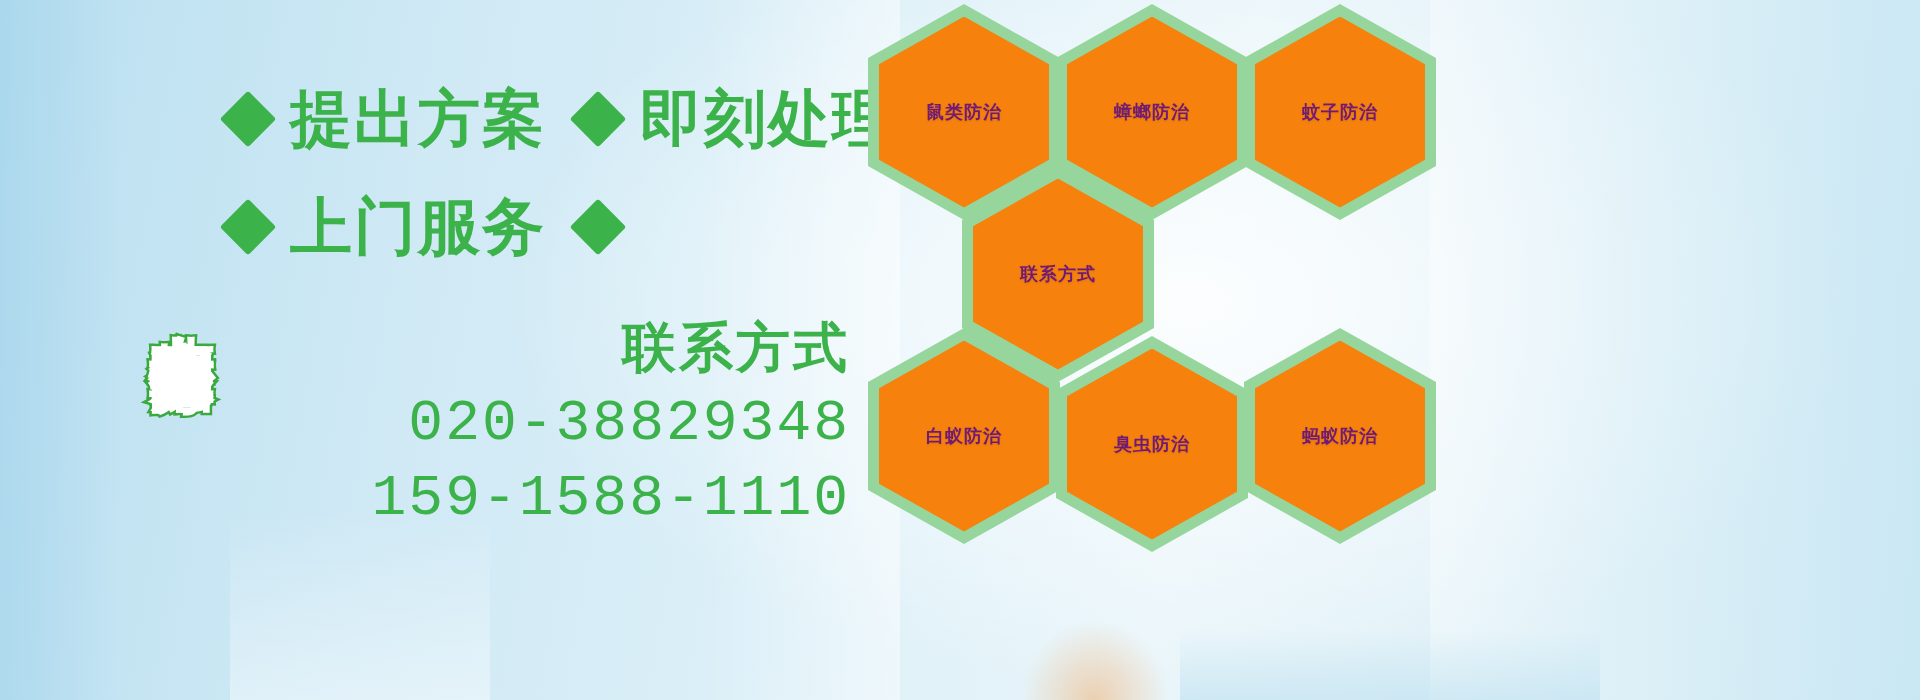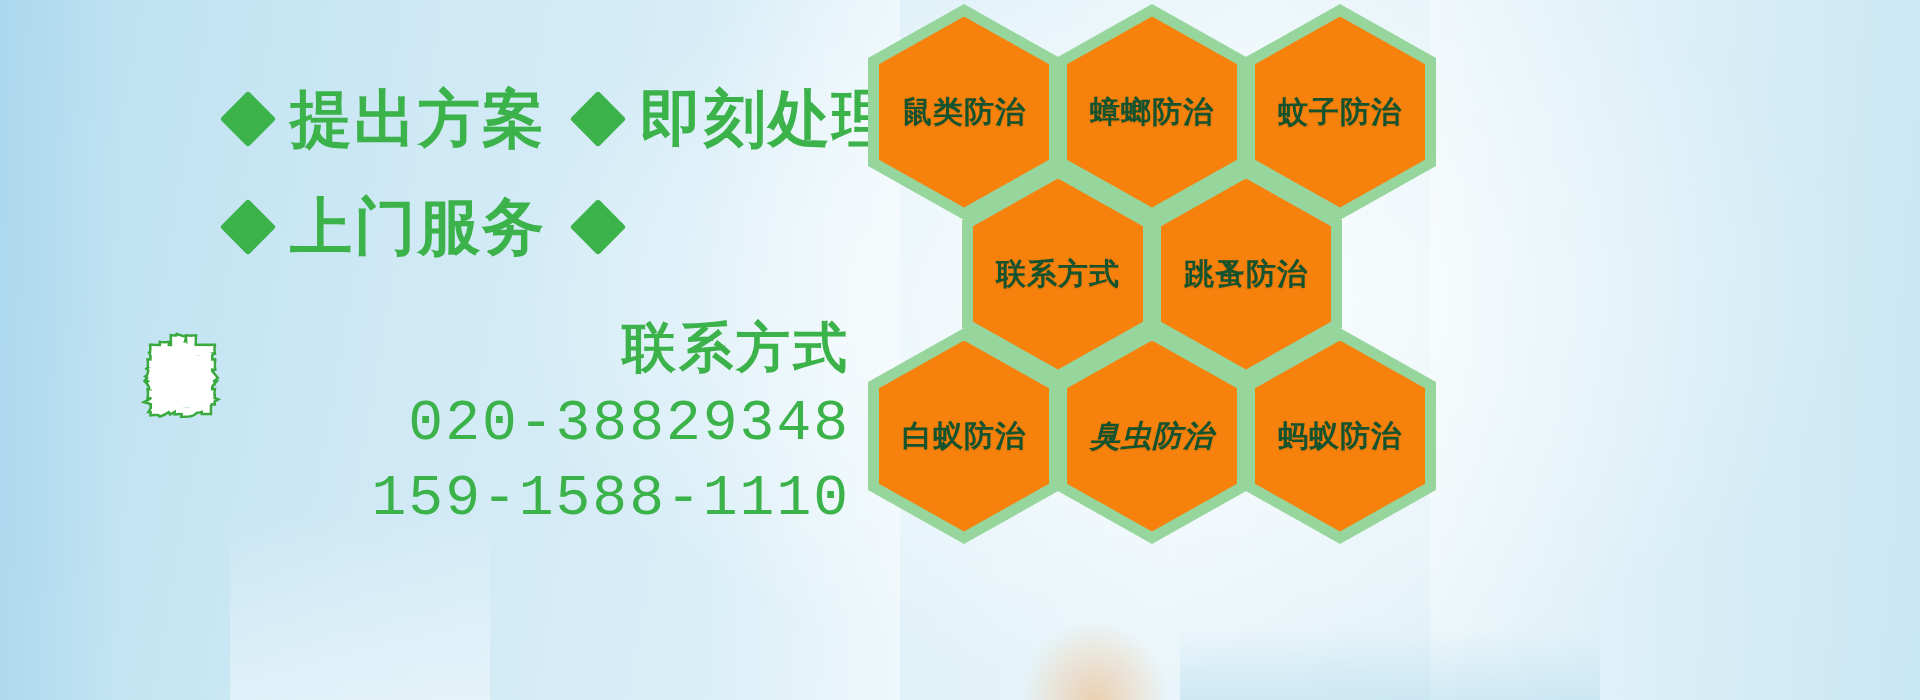--- a/index.html
+++ b/index.html
@@ -86,32 +86,32 @@
     display:flex; align-items:center; justify-content:center;
   }
   .hex-inner{
     width:170px; height:191px;
     -webkit-clip-path:polygon(50% 0%,100% 25%,100% 75%,50% 100%,0% 75%,0% 25%);
     clip-path:polygon(50% 0%,100% 25%,100% 75%,50% 100%,0% 75%,0% 25%);
     background:#f6820d;
     display:flex; align-items:center; justify-content:center;
   }
   .hex-label{
-    color:#14532d; font-size:30px; font-weight:700;
+    color:#701a75; font-size:18px; font-weight:700;
     letter-spacing:1px; white-space:nowrap; line-height:1;
     text-shadow:0 1px 2px rgba(120,60,0,.18);
   }
   
   .r1c1{ left:12px;  top:10px;  }
   .r1c2{ left:200px; top:10px;  }
   .r1c3{ left:388px; top:10px;align-items:center;  }
   .r2c1{ left:106px; top:172px; }
   .r2c2{ left:294px; top:172px; }
   .r3c1{ left:12px;  top:334px; }
-  .r3c2{ left:200px; top:334px;font-style:italic; }
+  .r3c2{ left:200px; top:342px; }
   .r3c3{ left:388px; top:334px; }
 </style>
 </head>
 <body>
 
 <div id="banner">
 
   <div class="streak s1"></div>
   <div class="streak s2"></div>
   <div class="streak s3"></div>
@@ -169,25 +169,20 @@
         <span class="hex-label">蚊子防治</span>
       </div>
     </div>
 
     <div class="hex r2c1">
       <div class="hex-inner">
         <span class="hex-label">联系方式</span>
       </div>
     </div>
 
-    <div class="hex r2c2">
-      <div class="hex-inner">
-        <span class="hex-label">跳蚤防治</span>
-      </div>
-    </div>
 
     <div class="hex r3c1">
       <div class="hex-inner">
         <span class="hex-label">白蚁防治</span>
       </div>
     </div>
 
     <div class="hex r3c2">
       <div class="hex-inner">
         <span class="hex-label">臭虫防治</span>

